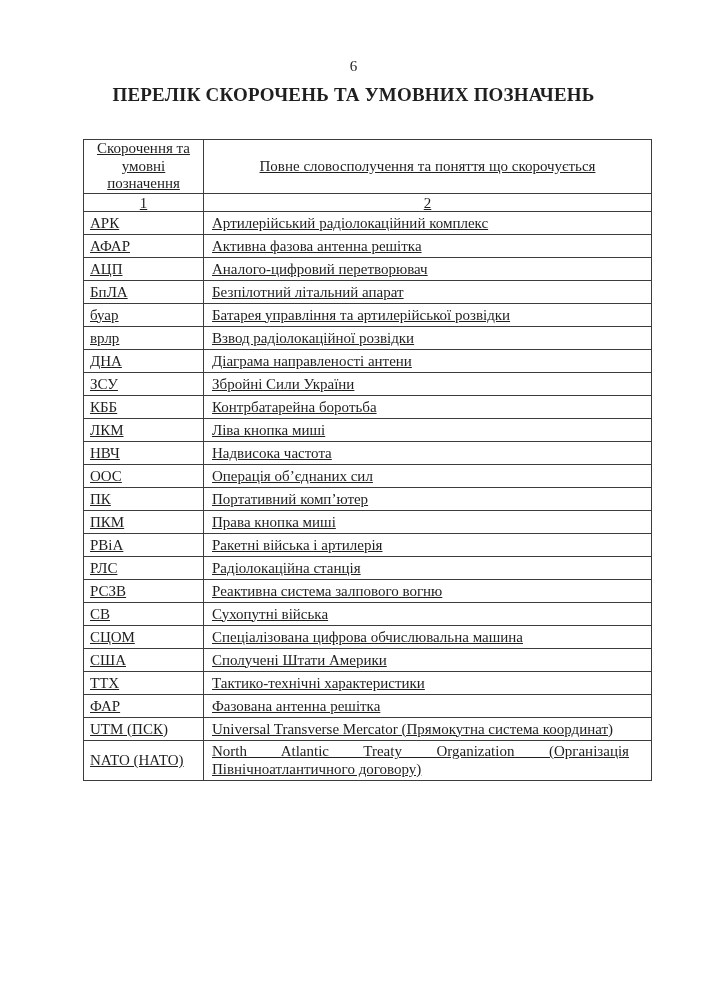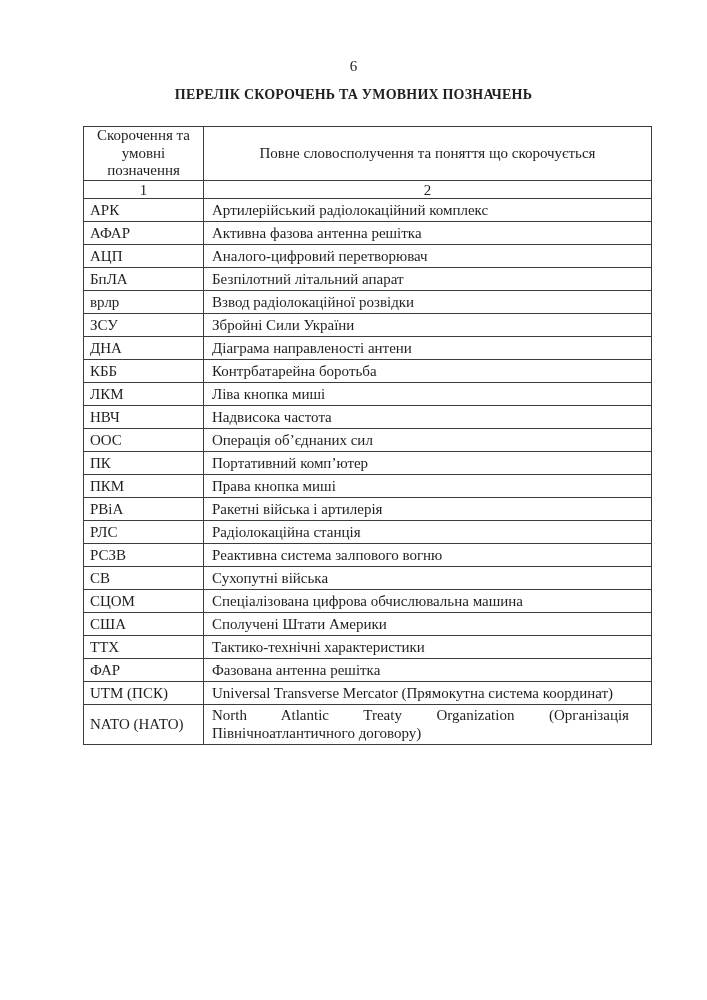--- a/index.html
+++ b/index.html
@@ -16,29 +16,30 @@
   .page-number {
     padding-top: 57px;
     text-align: center;
     font-size: 15px;
     line-height: 19px;
   }
   .doc-title {
     margin-top: 9px;
     text-align: center;
     font-weight: bold;
-    font-size: 14px;
+    font-size: 19px;
     line-height: 20px;
     letter-spacing: 0.2px;
   }
   table.abbr-table {
-    margin: 21px 0 0 83px;
+    margin: 34px 0 0 83px;
     width: 568px;
     table-layout: fixed;
     border-collapse: collapse;
+    text-decoration: underline;
   }
   .abbr-table col.c1 { width: 120px; }
   .abbr-table col.c2 { width: 448px; }
   .abbr-table th, .abbr-table td {
     border: 1px solid #3c3c3c;
     font-size: 15px;
     font-weight: normal;
     vertical-align: middle;
   }
   .abbr-table th {
@@ -106,32 +107,36 @@
       </tr>
       <tr class="data-row">
         <td class="cell-abbr">АЦП</td>
         <td class="cell-full">Аналого-цифровий перетворювач</td>
       </tr>
       <tr class="data-row">
         <td class="cell-abbr">БпЛА</td>
         <td class="cell-full">Безпілотний літальний апарат</td>
       </tr>
       <tr class="data-row">
+        <td class="cell-abbr">буар</td>
+        <td class="cell-full">Батарея управління та артилерійської розвідки</td>
+      </tr>
+      <tr class="data-row">
         <td class="cell-abbr">врлр</td>
         <td class="cell-full">Взвод радіолокаційної розвідки</td>
       </tr>
       <tr class="data-row">
+        <td class="cell-abbr">ДНА</td>
+        <td class="cell-full">Діаграма направленості антени</td>
+      </tr>
+      <tr class="data-row">
         <td class="cell-abbr">ЗСУ</td>
         <td class="cell-full">Збройні Сили України</td>
       </tr>
       <tr class="data-row">
-        <td class="cell-abbr">ДНА</td>
-        <td class="cell-full">Діаграма направленості антени</td>
-      </tr>
-      <tr class="data-row">
         <td class="cell-abbr">КББ</td>
         <td class="cell-full">Контрбатарейна боротьба</td>
       </tr>
       <tr class="data-row">
         <td class="cell-abbr">ЛКМ</td>
         <td class="cell-full">Ліва кнопка миші</td>
       </tr>
       <tr class="data-row">
         <td class="cell-abbr">НВЧ</td>
         <td class="cell-full">Надвисока частота</td>

